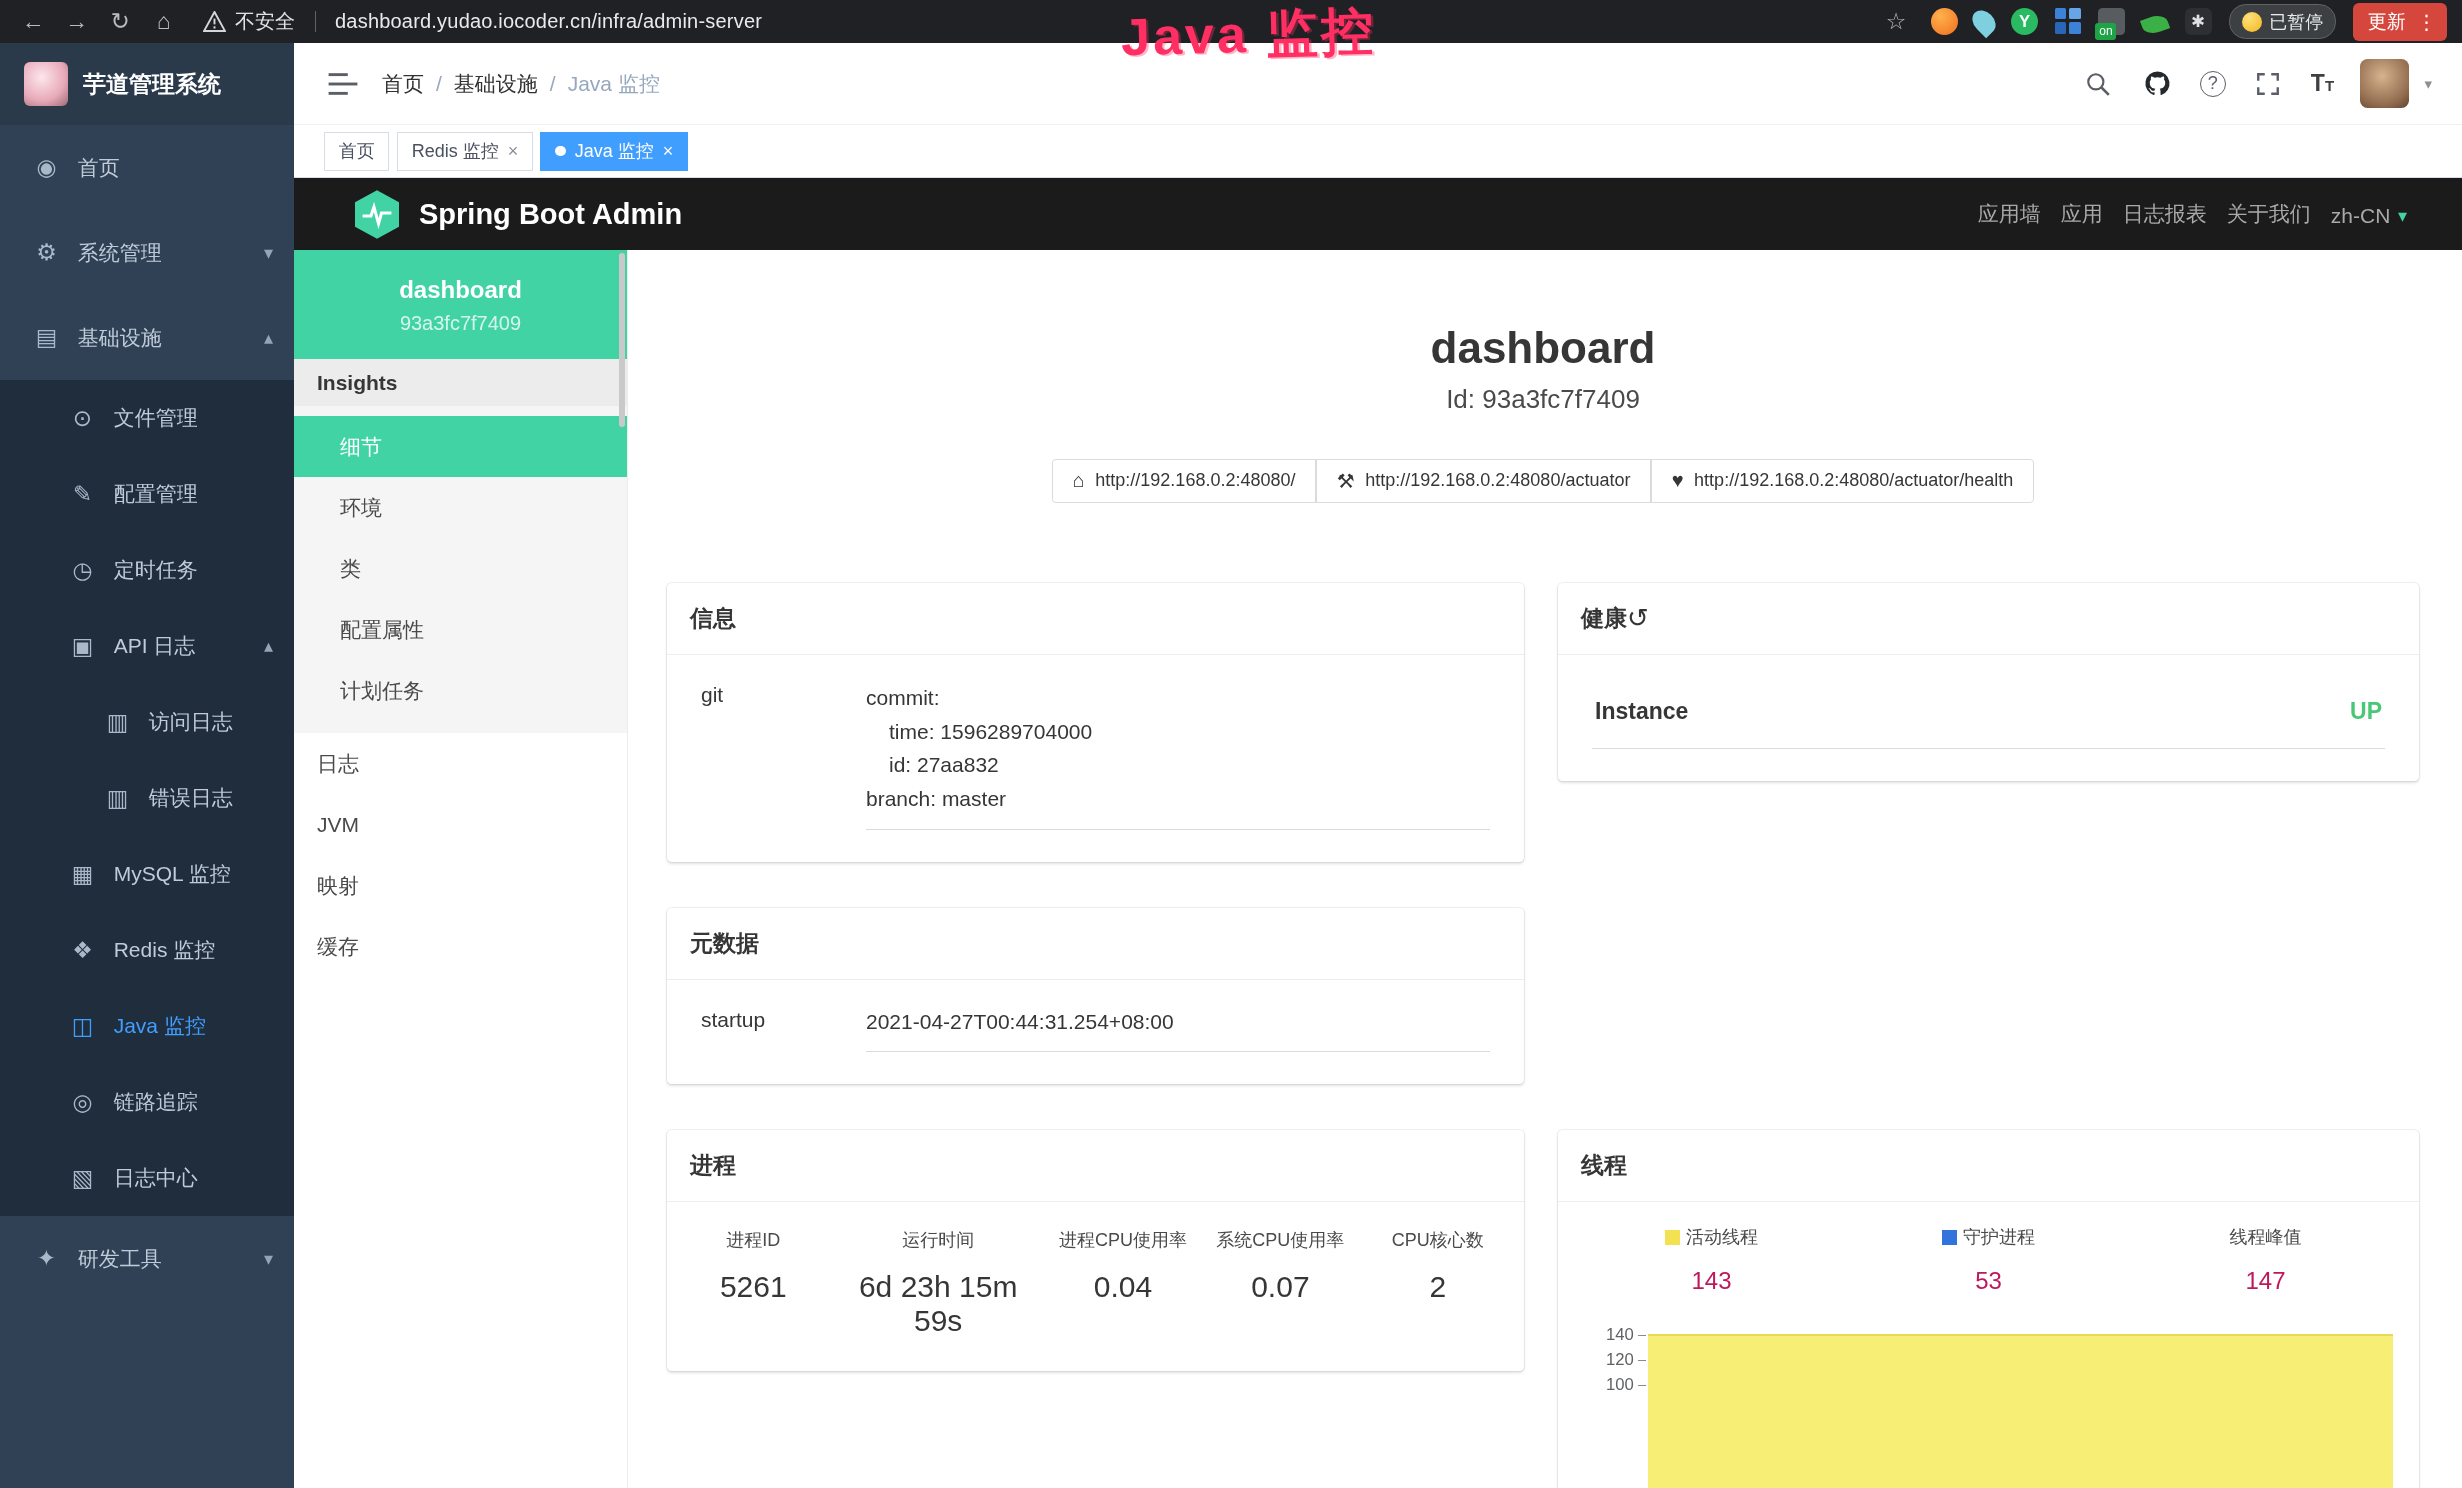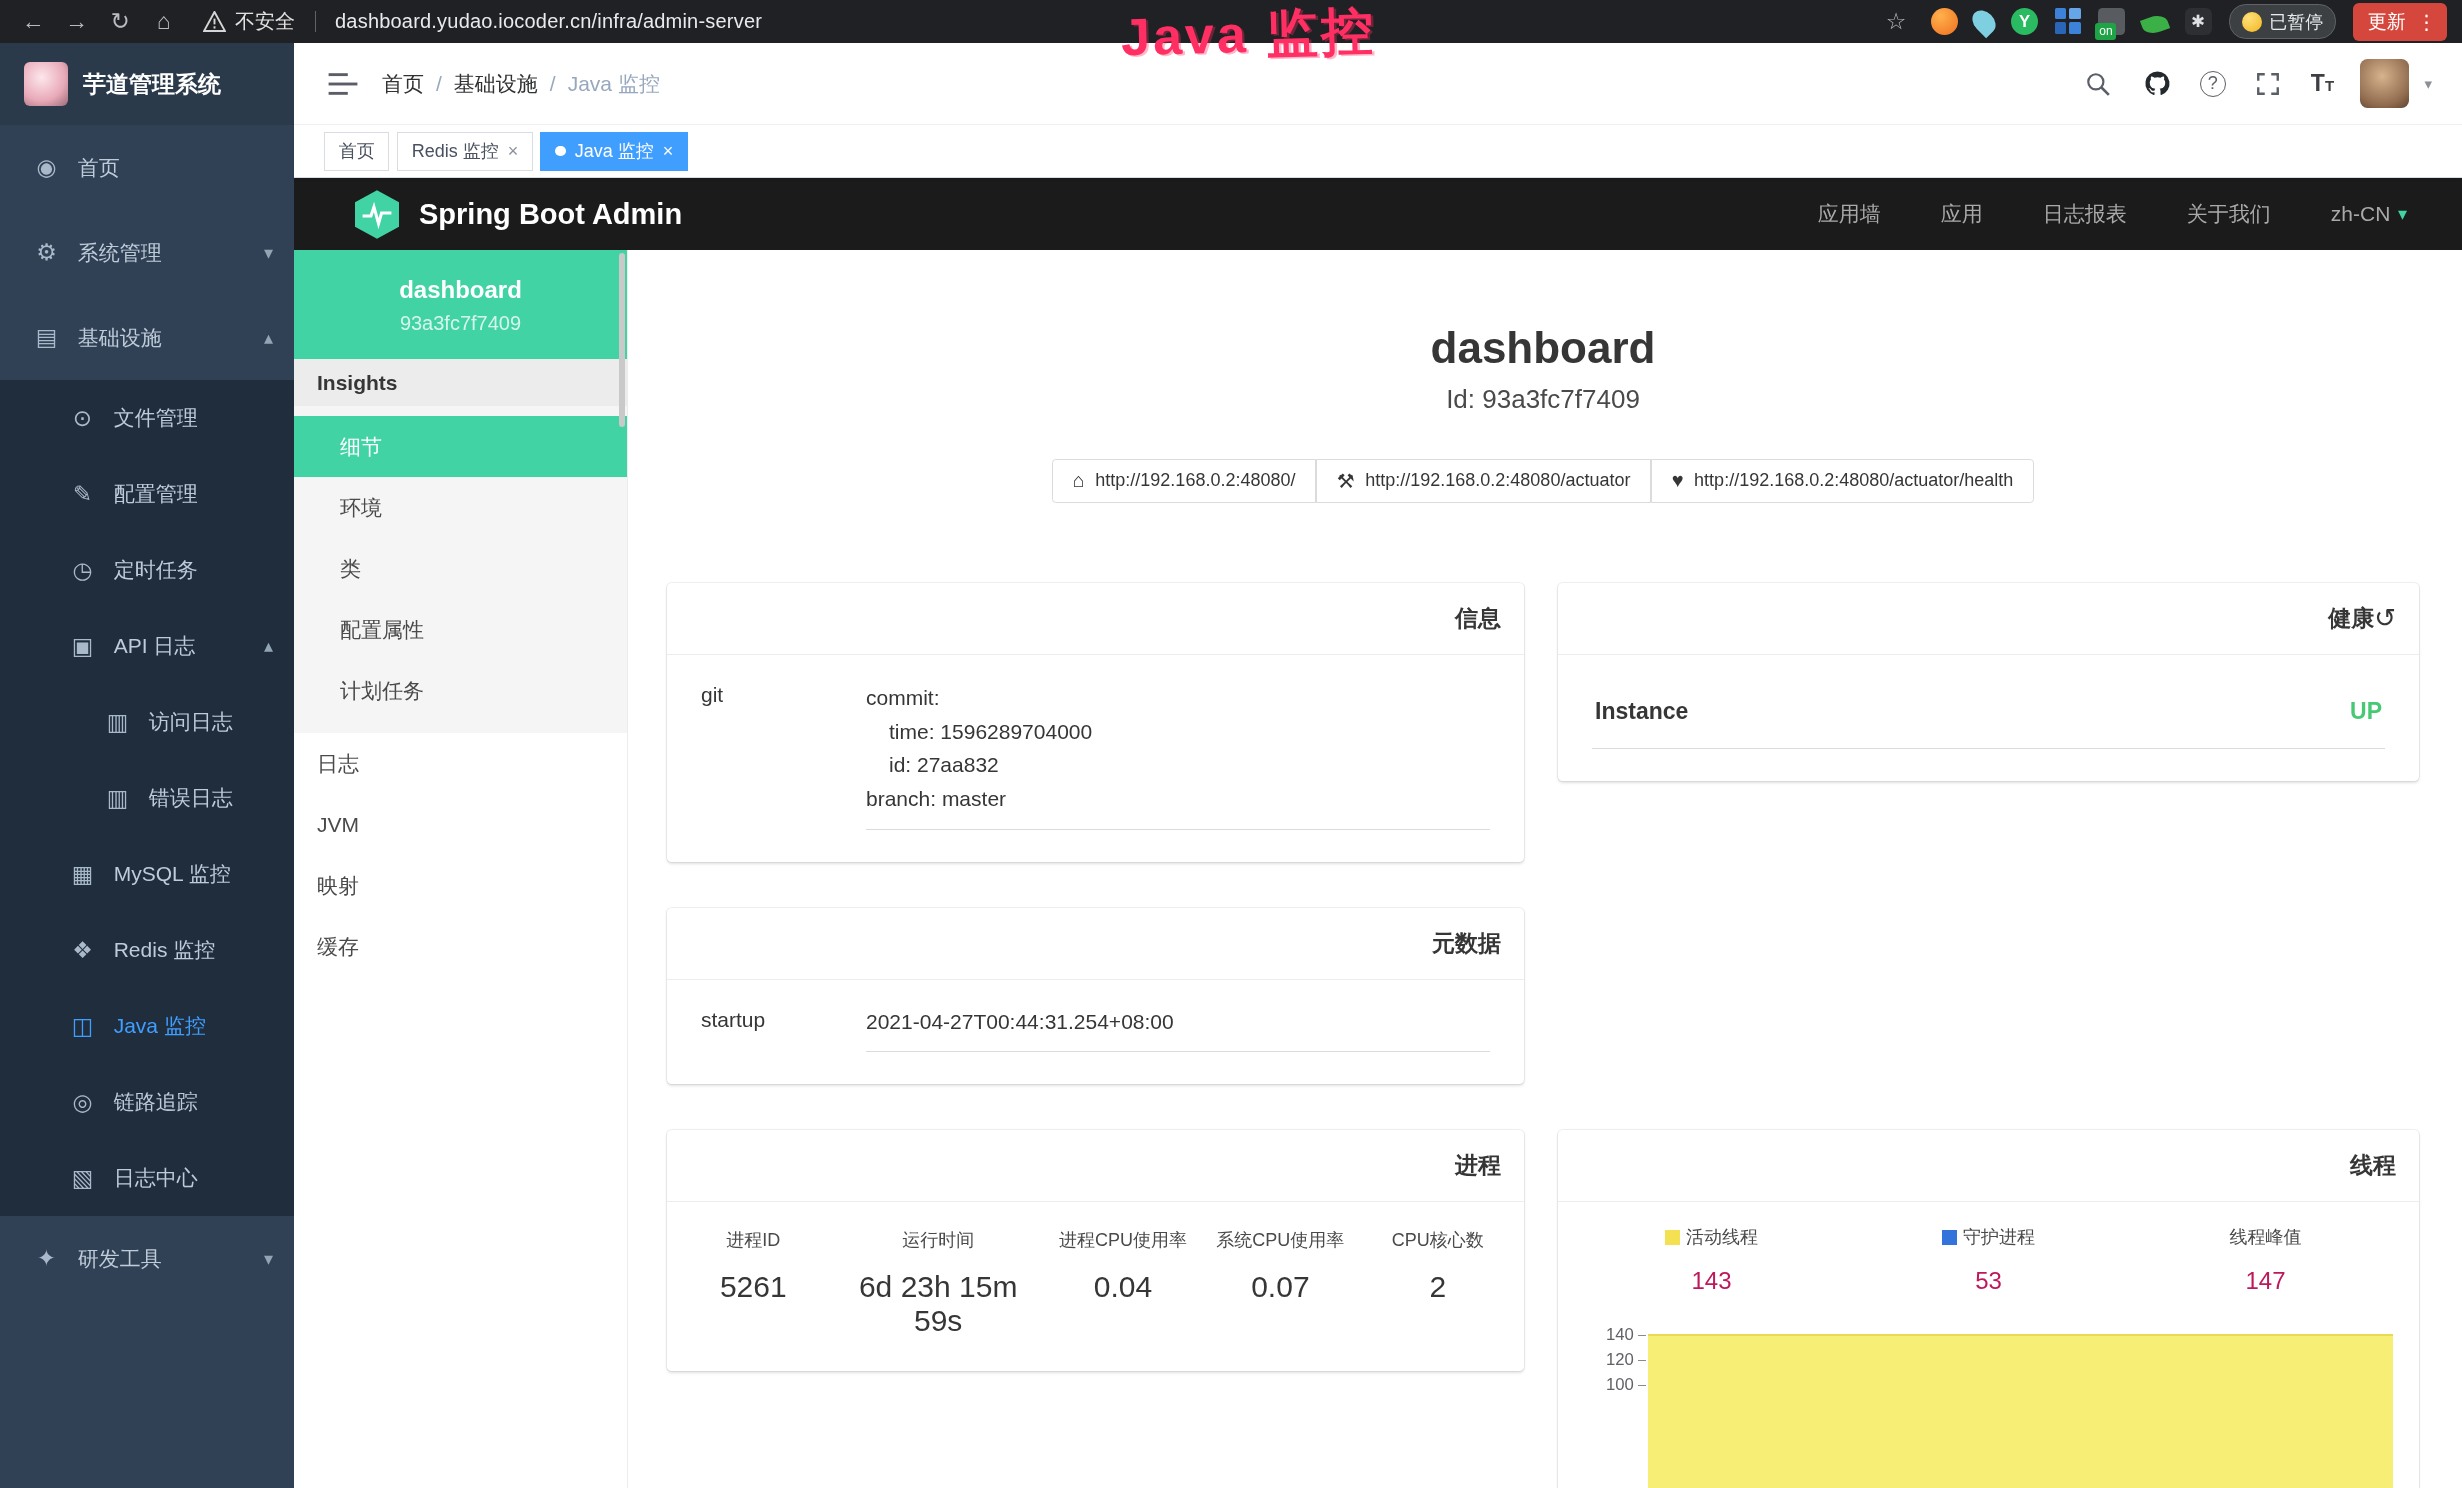--- a/index.html
+++ b/index.html
@@ -87,21 +87,21 @@
     color: #495060; font-size: 18px; padding: 0 13.7px; cursor: pointer; }
   .tag .dot { width: 10.6px; height: 10.6px; border-radius: 50%; background: #fff; display: none; }
   .tag .x { font-size: 18px; color: #8a9099; }
   .tag.active { background: #409eff; border-color: #409eff; color: #fff; }
   .tag.active .dot { display: inline-block; }
   .tag.active .x { color: #fff; }
 
   
   .sba-header { height: 72px; background: #1b1b1b; display: flex; align-items: center; padding: 0 55px 0 61px; }
   .sba-brand { display: flex; align-items: center; gap: 20px; color: #fff; font-size: 29px; font-weight: bold; }
-  .sba-nav { margin-left: auto; display: flex; align-items: center; gap: 60px; font-size: 21px; color: #a9a9a9; }
+  .sba-nav { margin-left: auto; display: flex; align-items: flex-end; gap: 20px; font-size: 21px; color: #a9a9a9; }
   .sba-nav .n-item { cursor: pointer; }
   .locale { display: flex; align-items: center; gap: 7.6px; }
   .locale .caret { color: #42d3a5; font-size: 18px; }
 
   .sba-body { flex: 1; display: flex; min-height: 0; }
 
   .sba-side { width: 334px; flex: none; background: #fff; border-right: 0.8px solid #ececec; position: relative; font-size: 21px; color: #4a4a4a; }
   .inst-block { background: #42d3a5; color: #fff; text-align: center; padding: 26px 7.6px 24px; }
   .inst-name { font-size: 24px; font-weight: 600; }
   .inst-id { font-size: 20px; color: rgba(255,255,255,.78); margin-top: 7.6px; }
@@ -119,21 +119,21 @@
   .links-row { display: flex; justify-content: center; margin-top: 44px; }
   .link-btn { display: flex; align-items: center; gap: 10.6px; border: 0.8px solid #dbdbdb; background: #fff;
     height: 44px; padding: 0 20px; font-size: 18px; color: #363636; margin-left: -0.8px; cursor: pointer; }
   .link-btn:first-child { border-radius: 3.8px 0 0 3.8px; margin-left: 0; }
   .link-btn:last-child { border-radius: 0 3.8px 3.8px 0; }
   .link-ico { font-size: 20px; color: #363636; }
 
   .cards-grid { margin-top: 80px; display: grid; grid-template-columns: 857px 861px; gap: 46px 34px; align-items: start; }
   .card { background: #fff; border-radius: 4.6px;
     box-shadow: 0 1.5px 3px rgba(10,10,10,.12), 0 0 0 0.8px rgba(10,10,10,.07); }
-  .card-hdr { display: flex; align-items: center; justify-content: flex-end; padding: 20px 23px;
+  .card-hdr { display: flex; align-items: center; justify-content: flex-start; padding: 20px 23px;
     font-size: 23px; font-weight: bold; color: #363636; border-bottom: 0.8px solid #ededed; }
   .hist-ico { font-size: 26px; font-weight: normal; color: #363636; cursor: pointer; }
   .card-body { padding: 26.5px 34px 32px; font-size: 21px; color: #363636; }
   .kv { display: flex; }
   .kv .k { width: 165px; flex: none; padding-top: 1.5px; }
   .kv .v { flex: 1; line-height: 1.6; border-bottom: 0.8px solid #dbdbdb; padding-bottom: 13.7px; }
   .v .ind { padding-left: 23px; }
   .health-row { display: flex; justify-content: space-between; align-items: center; font-size: 23px;
     border-bottom: 0.8px solid #dbdbdb; padding: 9px 3px 23px; margin-top: 7.6px; }
   .inst-label { font-weight: bold; }

